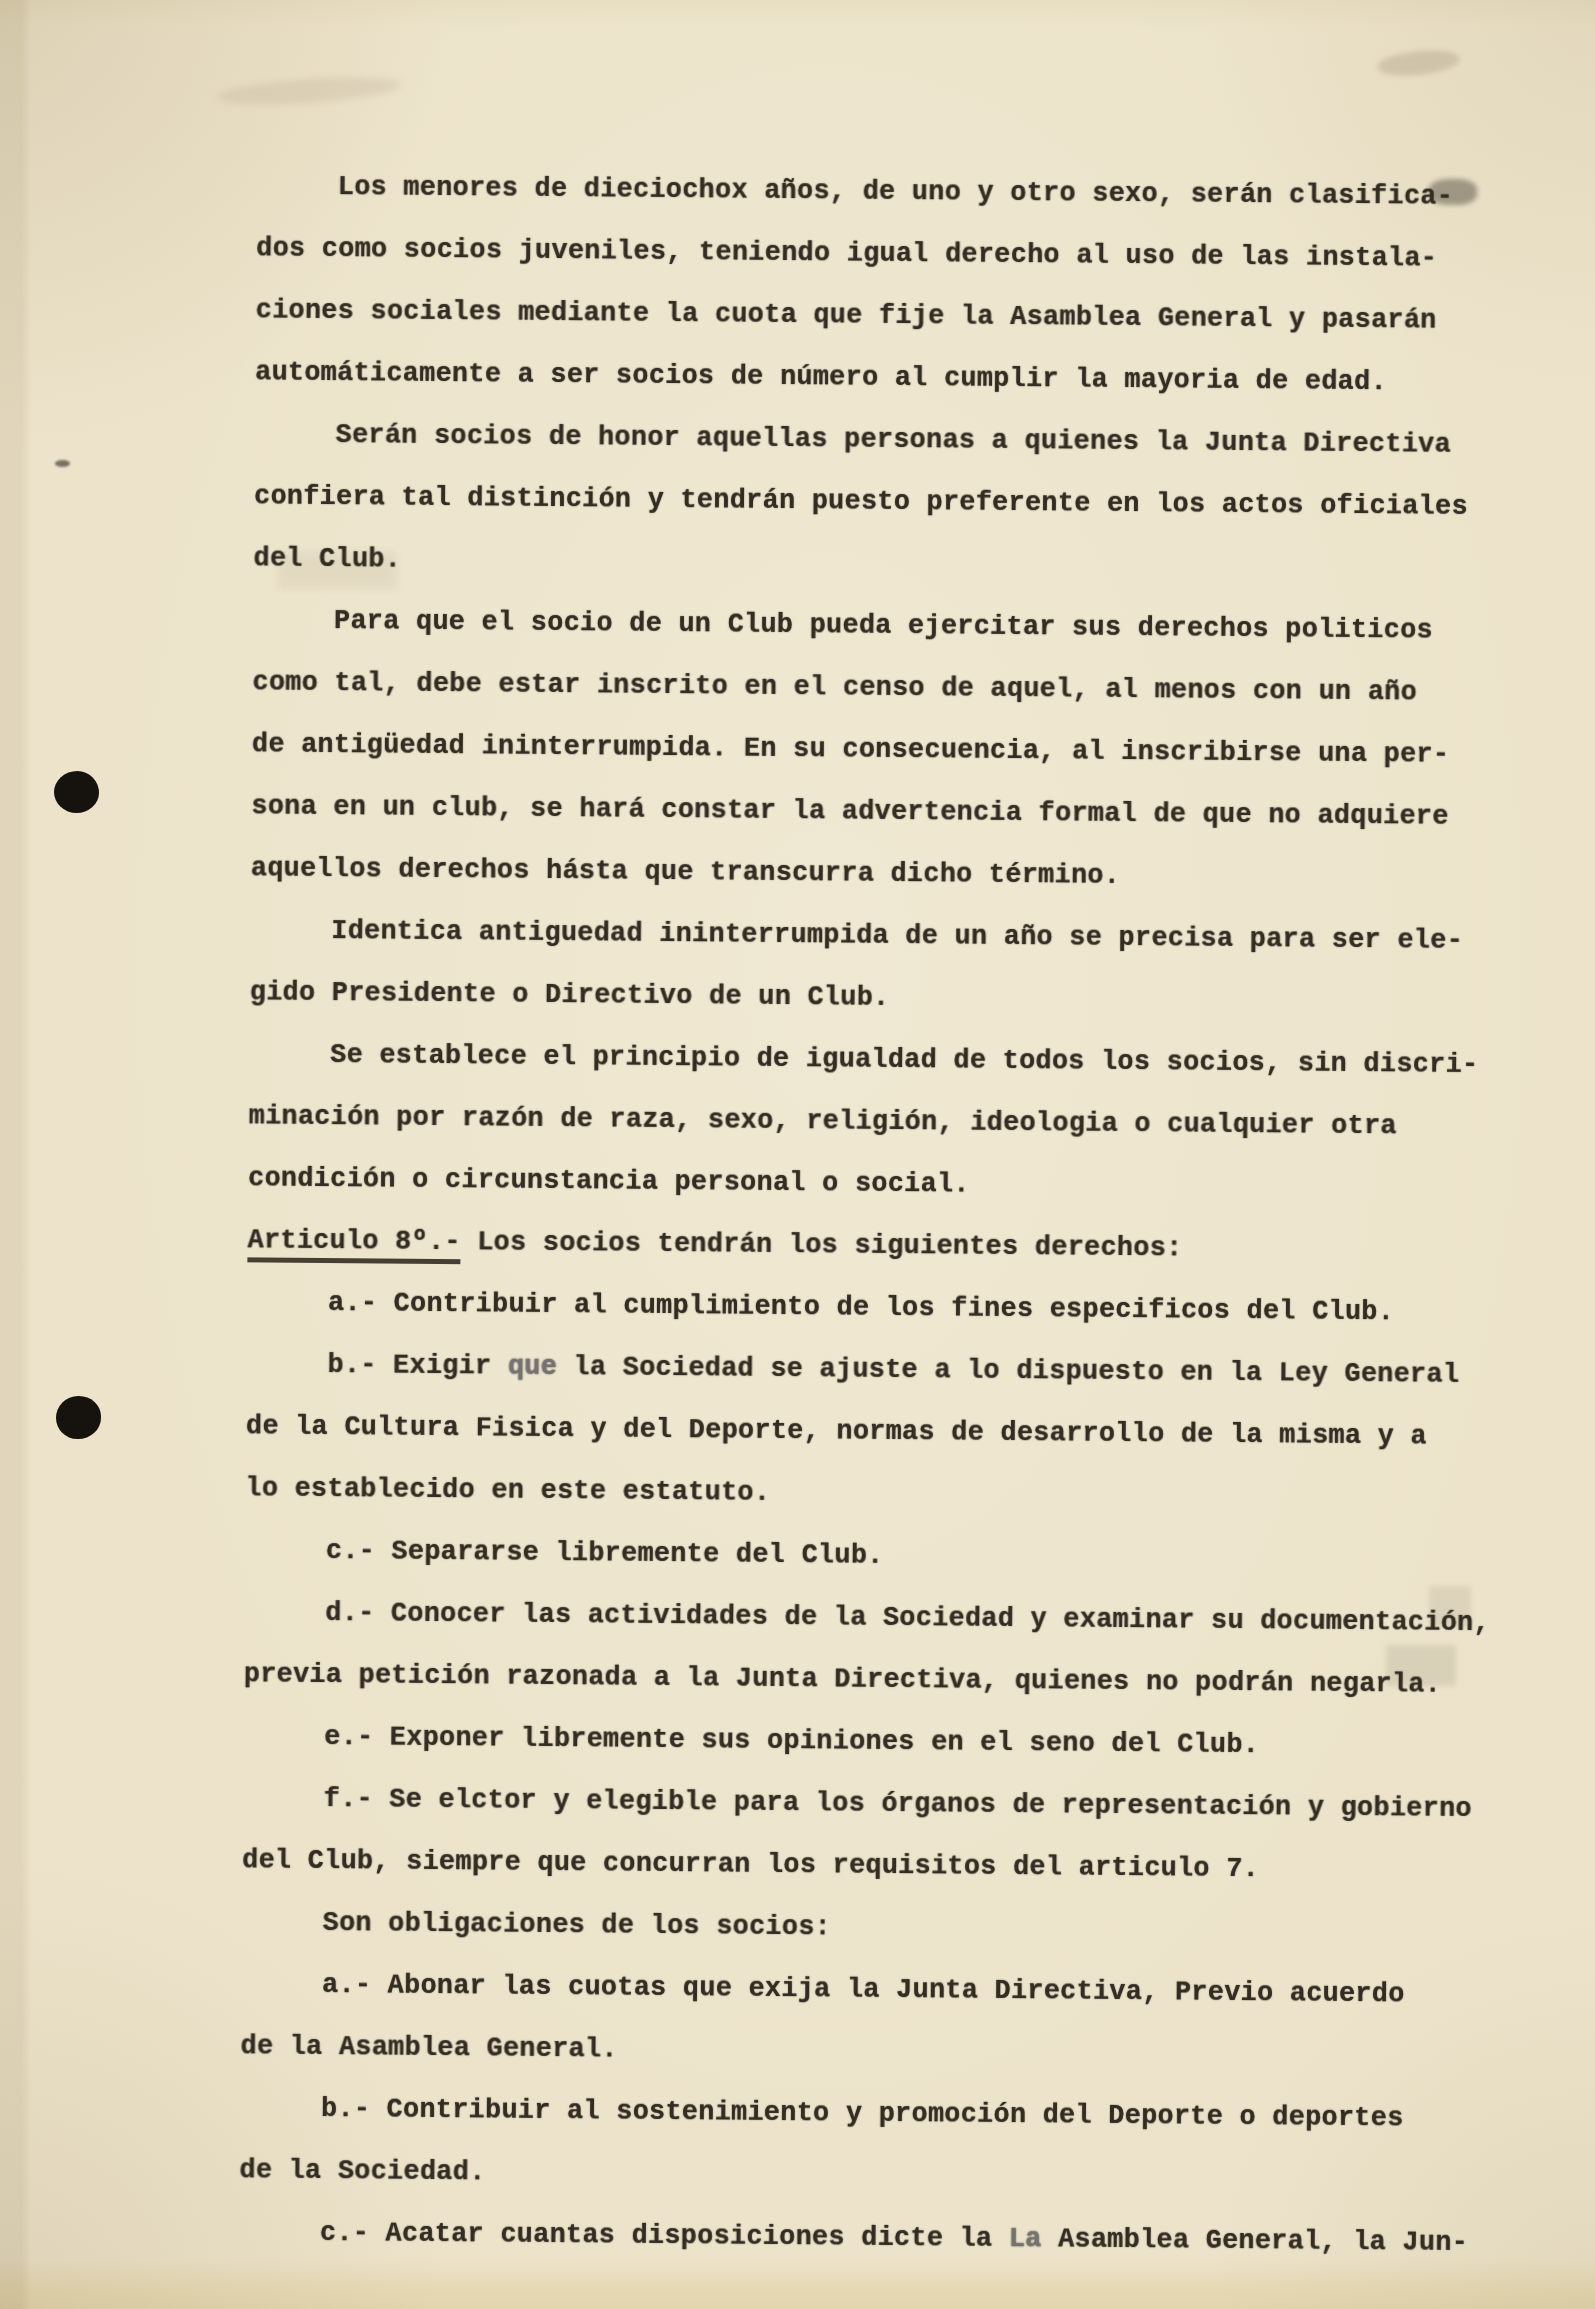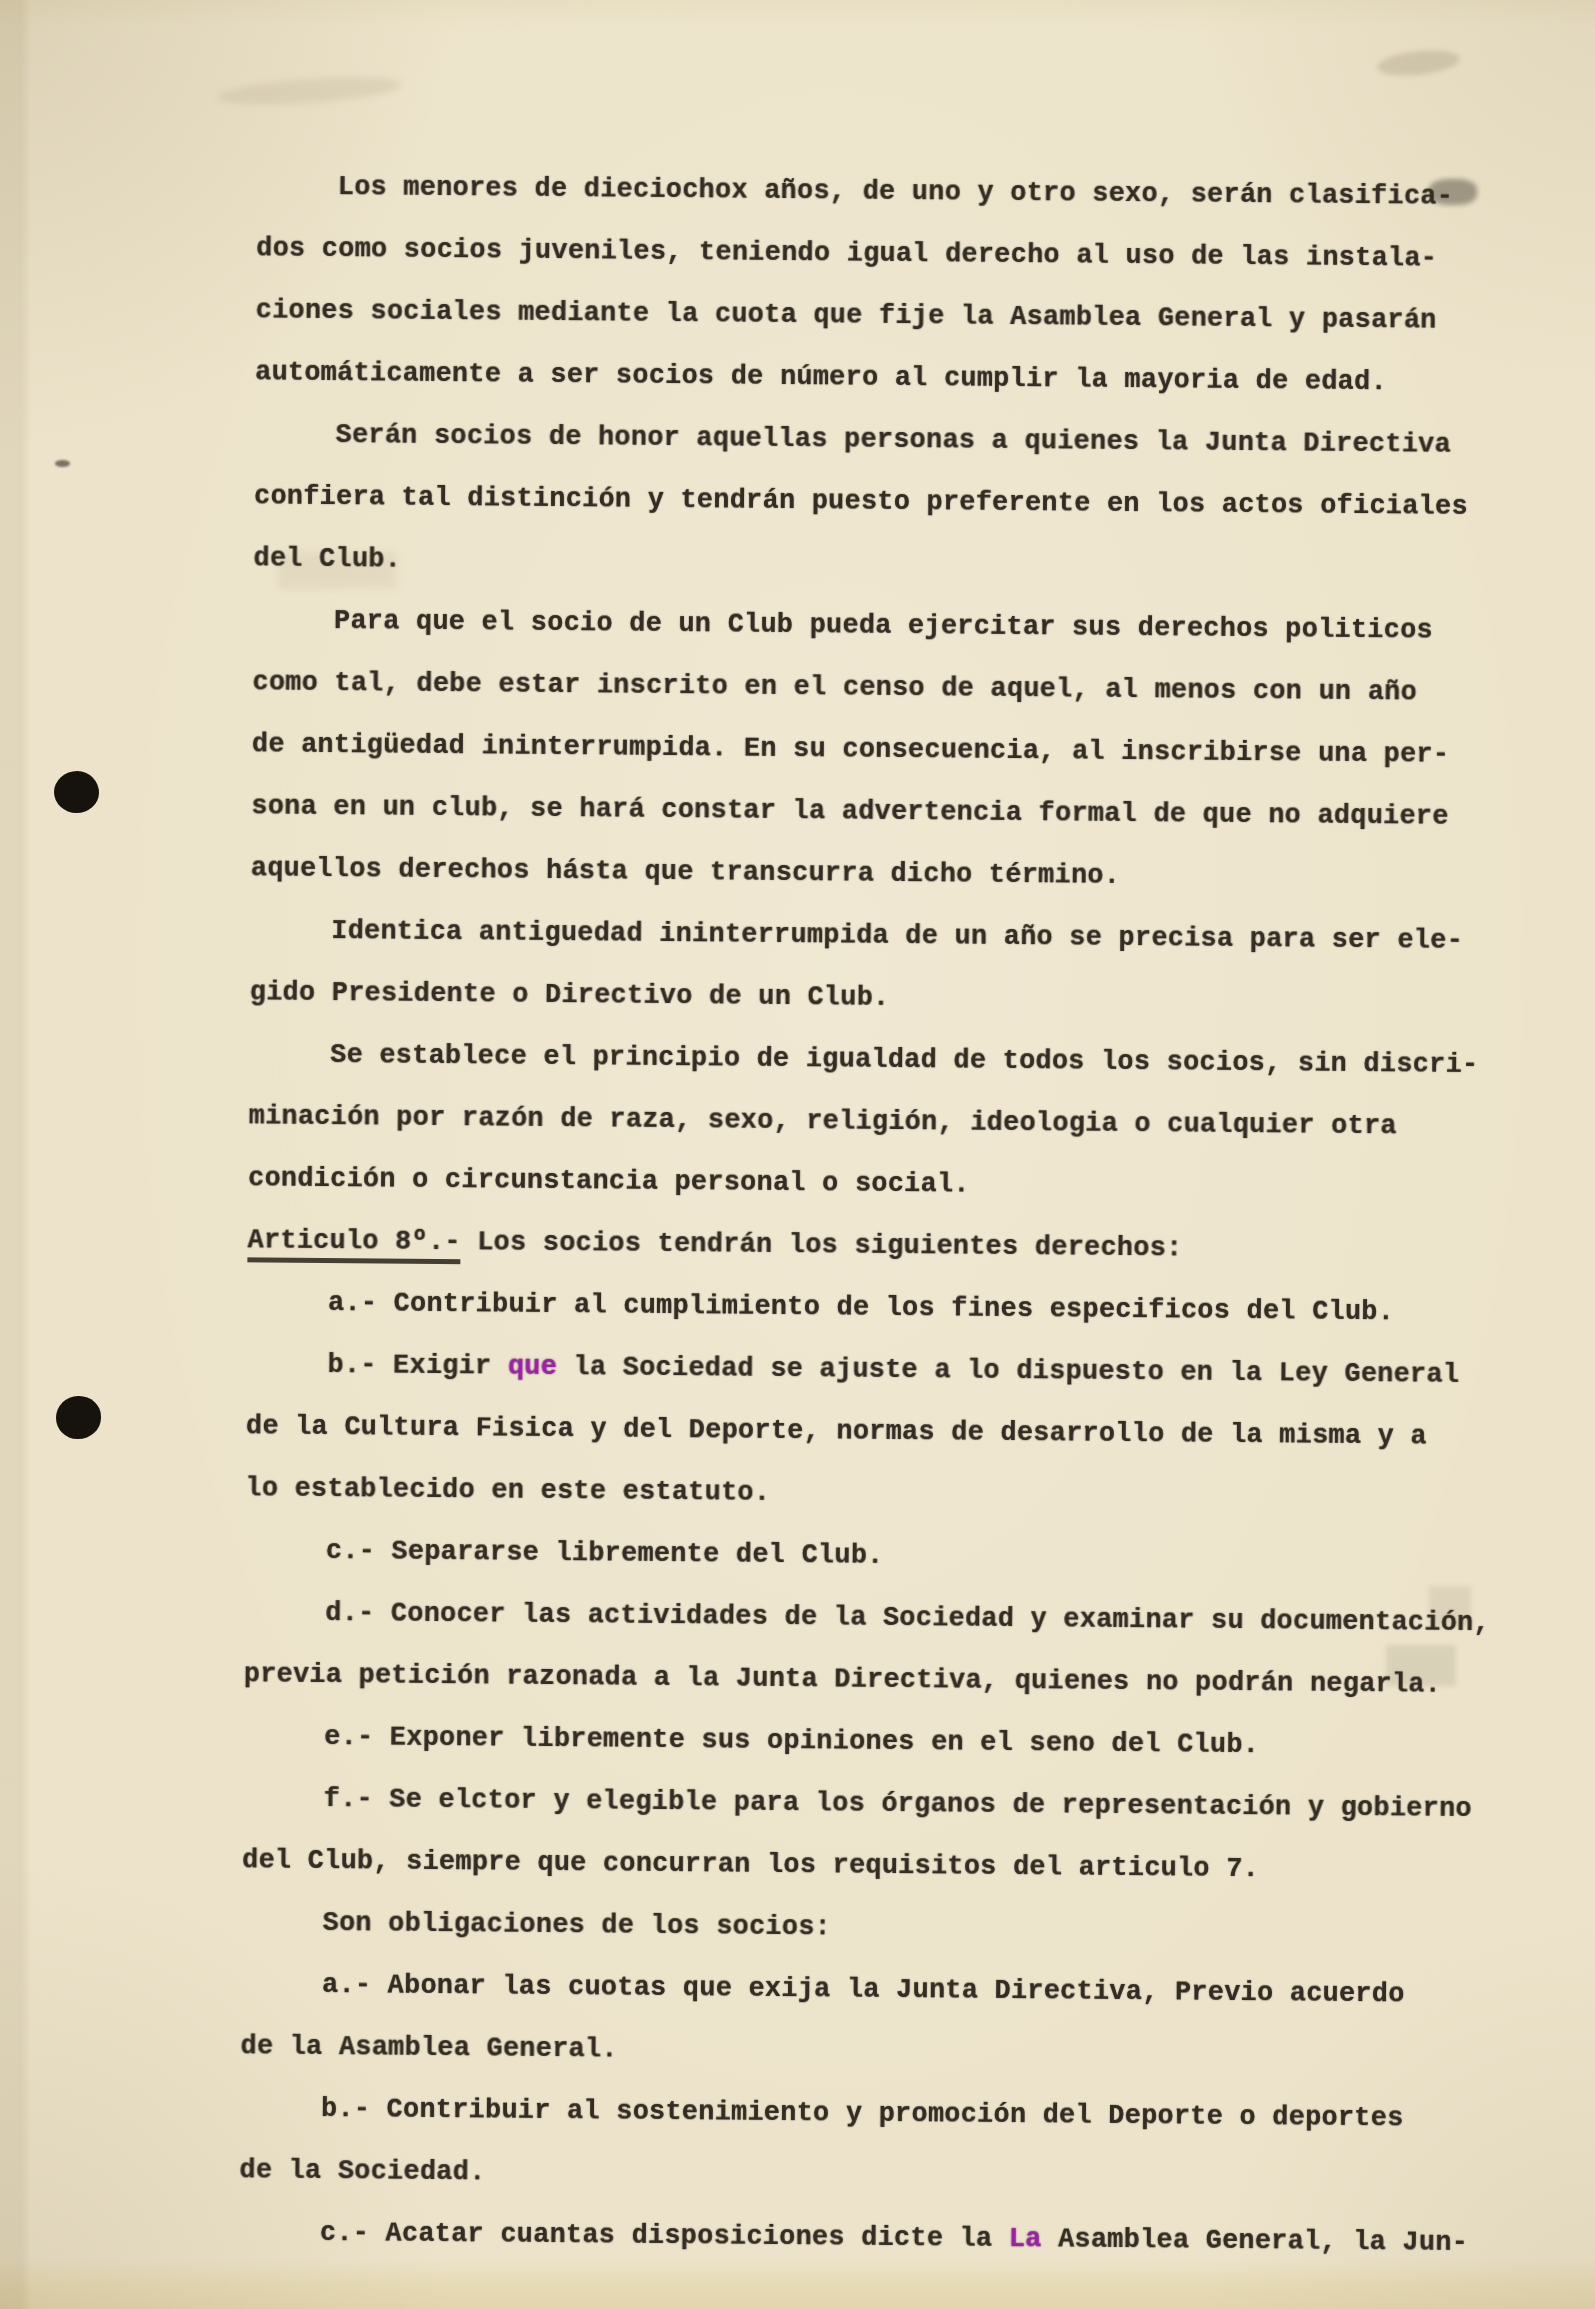--- a/index.html
+++ b/index.html
@@ -28,21 +28,21 @@
   .page-text {
     position:absolute; left:257px; top:157px; width:1237px;
     font-size:27px; line-height:62px; font-weight:700;
     color:#332c23; letter-spacing:0.2px; white-space:pre;
     text-shadow:0 0 1.2px rgba(51,44,35,0.8);
     filter:blur(0.3px);
     transform:rotate(0.5deg); transform-origin:15% 0;
   }
   .line { height:62px; }
   .line.indent { padding-left:81px; }
-  .heavy { color:#a21caf; text-shadow:0 0 1.8px rgba(20,15,10,0.85);margin-top:20px; }
+  .heavy { color:#737373; text-shadow:0 0 1.8px rgba(20,15,10,0.85);margin-top:20px; }
   .uline { border-bottom:5.5px solid rgba(40,33,25,0.85); padding-bottom:1.8px; }
   
   .hole { position:absolute; background:#16120e; filter:blur(0.6px); }
   .hole.h1 { left:54px;  top:771px;  width:45px; height:42px; border-radius:52% 48% 50% 50% / 50% 52% 48% 50%; }
   .hole.h2 { left:56px;  top:1396px; width:45px; height:43px; border-radius:50% 50% 52% 48% / 52% 48% 50% 50%; }
   
   .smudge { position:absolute; pointer-events:none; }
   .sm1 { left:217px;  top:79px;   width:185px; height:24px; background:#8d7f62; opacity:0.14; filter:blur(3.7px); transform:rotate(-4deg); border-radius:50%; }
   .sm2 { left:1377px; top:51px;   width:83px;  height:24px; background:#7e7158; opacity:0.22; filter:blur(2.8px); transform:rotate(-6deg); border-radius:50%; }
   .sm3 { left:1429px; top:179px;  width:48px;  height:26px; background:#3a332a; opacity:0.42; filter:blur(2.8px); border-radius:40%; }

